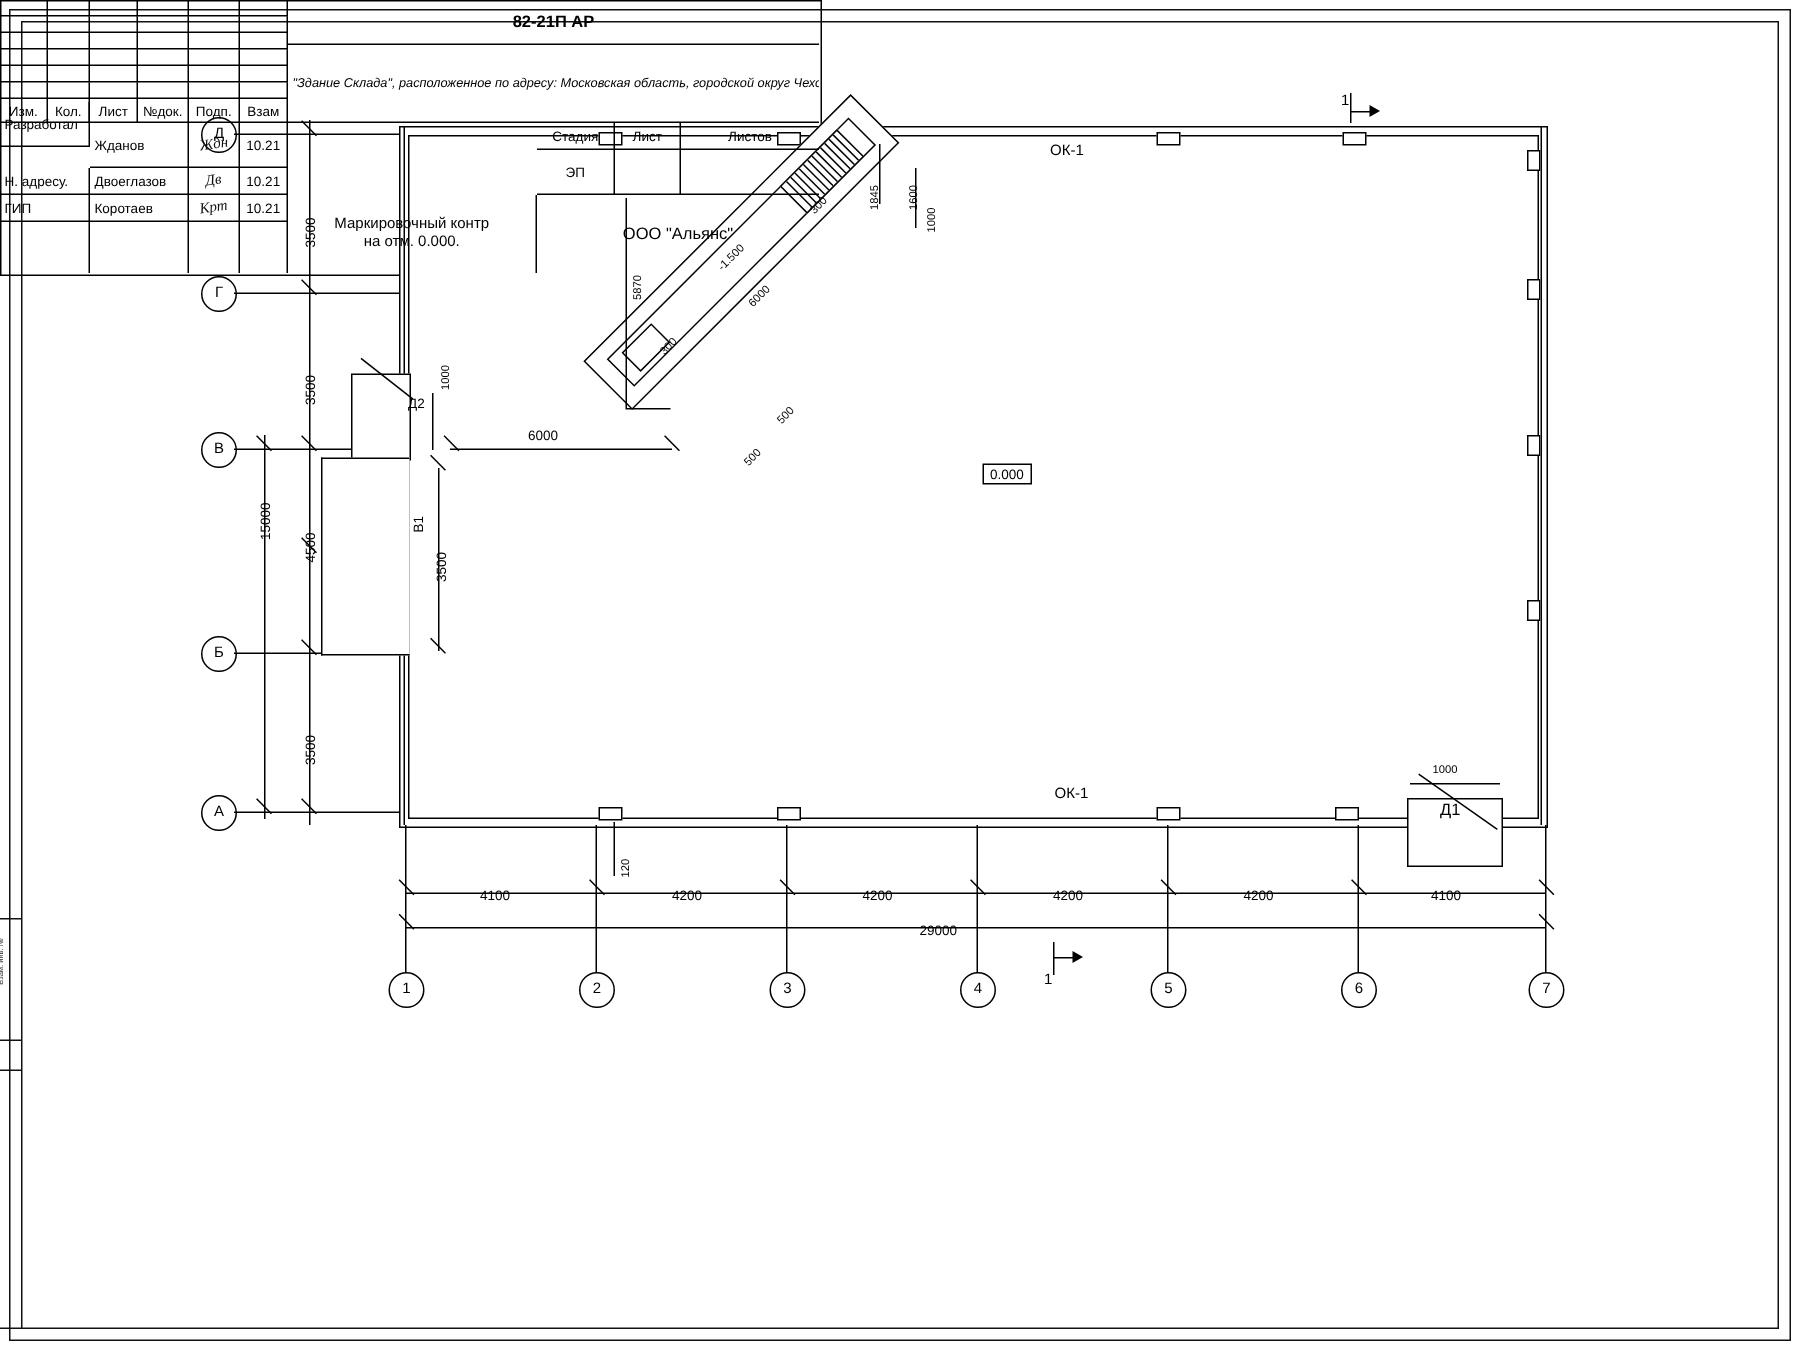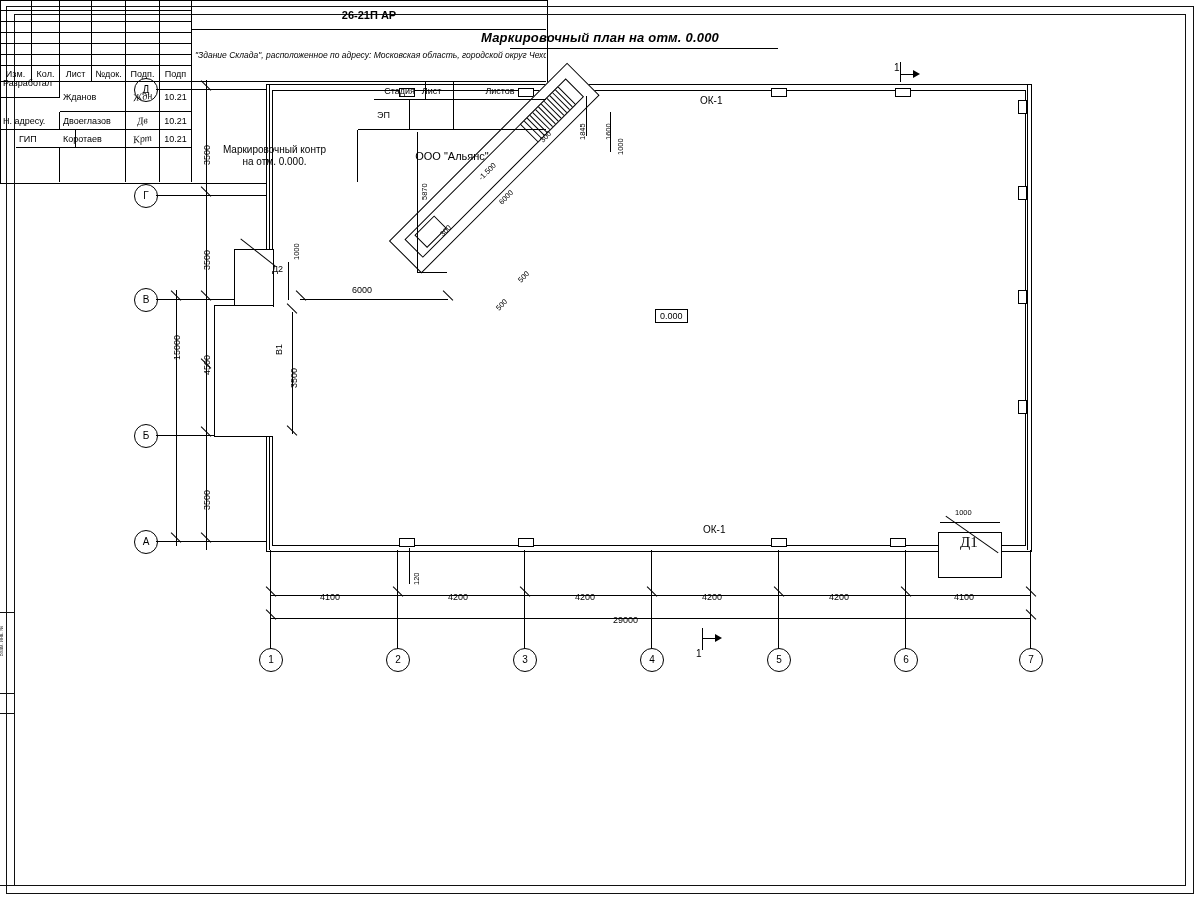--- a/index.html
+++ b/index.html
@@ -118,24 +118,20 @@
 <div id="sheet">
 
   <div class="abs frame-outer"></div>
   <div class="abs frame-inner"></div>
   <div class="abs left-strip">
     <div class="abs div1 ln"></div>
     <div class="abs div2 ln"></div>
     <div class="abs vtext">Взам. инв. №</div>
   </div>
 
-  <div class="abs plan-title">
-    <span>Маркировочный план на отм. 0.000</span>
-    <div class="abs ln hl" style="left:510px; top:18px; width:268px;"></div>
-  </div>
 
   <div class="abs axis-bubble" style="left:134px; top:78px;">Д</div>
   <div class="abs axis-bubble" style="left:134px; top:184px;">Г</div>
   <div class="abs axis-bubble" style="left:134px; top:288px;">В</div>
   <div class="abs axis-bubble" style="left:134px; top:424px;">Б</div>
   <div class="abs axis-bubble" style="left:134px; top:530px;">А</div>
 
   <div class="abs ln hl" style="left:156px; top:89px; width:120px;"></div>
   <div class="abs ln hl" style="left:156px; top:195px; width:120px;"></div>
   <div class="abs ln hl" style="left:156px; top:299px; width:120px;"></div>
@@ -236,21 +232,21 @@
   <div class="abs ln" style="left:285px; top:308px; width:14px; height:1px; transform:rotate(45deg);"></div>
   <div class="abs ln" style="left:285px; top:430px; width:14px; height:1px; transform:rotate(45deg);"></div>
 
   <div class="abs ln hl" style="left:300px; top:299px; width:148px;"></div>
   <div class="abs dim-txt" style="left:352px; top:285px;">6000</div>
   <div class="abs ln" style="left:294px; top:295px; width:14px; height:1px; transform:rotate(45deg);"></div>
   <div class="abs ln" style="left:441px; top:295px; width:14px; height:1px; transform:rotate(45deg);"></div>
 
   <div class="abs" style="left:938px; top:532px; width:62px; height:44px; border:1px solid #000; background:#fff;"></div>
   <div class="abs ln" style="left:940px; top:534px; width:64px; height:1px; transform:rotate(35deg);"></div>
-  <div class="abs lbl" style="left:960px; top:534px; font-size:15px;font-family:Liberation Serif, serif;">Д1</div>
+  <div class="abs lbl" style="left:960px; top:534px; font-size:11px;">Д1</div>
   <div class="abs ln hl" style="left:940px; top:522px; width:60px;"></div>
   <div class="abs tiny-txt" style="left:955px; top:508px;">1000</div>
 
   <div class="abs tiny-txt rot" style="left:412px; top:585px; transform:rotate(-90deg);">120</div>
   <div class="abs ln vl" style="left:409px; top:548px; height:36px;"></div>
 
   <div class="abs ln vl" style="left:900px; top:62px; height:20px;"></div>
   <div class="abs lbl" style="left:894px; top:62px; font-size:10px;">1</div>
   <div class="abs ln hl" style="left:900px; top:74px; width:16px;"></div>
   <div class="abs" style="left:913px; top:70px; width:0; height:0; border-left:7px solid #000; border-top:4px solid transparent; border-bottom:4px solid transparent;"></div>
@@ -339,56 +335,56 @@
     <div class="cell" style="left:60px; top:55px; width:32px; height:11px;"></div>
     <div class="cell" style="left:92px; top:55px; width:34px; height:11px;"></div>
     <div class="cell" style="left:126px; top:55px; width:34px; height:11px;"></div>
     <div class="cell" style="left:160px; top:55px; width:32px; height:11px;"></div>
 
     <div class="cell ctr" style="left:0; top:66px; width:32px; height:16px;">Изм.</div>
     <div class="cell ctr" style="left:32px; top:66px; width:28px; height:16px;">Кол.</div>
     <div class="cell ctr" style="left:60px; top:66px; width:32px; height:16px;">Лист</div>
     <div class="cell ctr" style="left:92px; top:66px; width:34px; height:16px;">№док.</div>
     <div class="cell ctr" style="left:126px; top:66px; width:34px; height:16px;">Подп.</div>
-    <div class="cell ctr" style="left:160px; top:66px; width:32px; height:16px;">Подп</div>
+    <div class="cell ctr" style="left:160px; top:66px; width:32px; height:16px;">Взам</div>
 
     <div class="cell" style="left:0; top:68px; width:60px; height:30px;">Разработал</div>
     <div class="cell" style="left:60px; top:82px; width:66px; height:30px;">Жданов</div>
     <div class="cell ctr" style="left:126px; top:82px; width:34px; height:30px;">
         <span class="sig">Ждн</span>
       </div>
     <div class="cell ctr" style="left:160px; top:82px; width:32px; height:30px;">10.21</div>
 
     <div class="cell" style="left:0; top:112px; width:60px; height:18px;">Н. адресу.</div>
     <div class="cell" style="left:60px; top:112px; width:66px; height:18px;">Двоеглазов</div>
     <div class="cell ctr" style="left:126px; top:112px; width:34px; height:18px;">
         <span class="sig">Дв</span>
       </div>
     <div class="cell ctr" style="left:160px; top:112px; width:32px; height:18px;">10.21</div>
 
-    <div class="cell" style="left:16px; top:130px; width:60px; height:18px;">ГИП</div>
+    <div class="cell" style="left:0; top:130px; width:60px; height:18px;">ГИП</div>
     <div class="cell" style="left:60px; top:130px; width:66px; height:18px;">Коротаев</div>
     <div class="cell ctr" style="left:126px; top:130px; width:34px; height:18px;">
         <span class="sig">Крт</span>
       </div>
     <div class="cell ctr" style="left:160px; top:130px; width:32px; height:18px;">10.21</div>
 
     <div class="cell" style="left:0; top:148px; width:60px; height:34px; border-bottom:none;"></div>
     <div class="cell" style="left:60px; top:148px; width:66px; height:34px; border-bottom:none;"></div>
     <div class="cell" style="left:126px; top:148px; width:34px; height:34px; border-bottom:none;"></div>
     <div class="cell" style="left:160px; top:148px; width:32px; height:34px; border-bottom:none;"></div>
 
-    <div class="cell ctr bold big" style="left:192px; top:0; width:354px; height:30px; border-right:none;">26-21П АР</div>
+    <div class="cell ctr bold big" style="left:192px; top:0; width:354px; height:30px; border-right:none;">82-21П АР</div>
 
     <div class="cell multiline" style="left:192px; top:30px; width:354px; height:52px; border-right:none;">
       <span class="ital">"Здание Склада", расположенное по адресу: Московская область, городской округ Чехов на земельном участке с кадастровым номером 50:31:0060205:252</span>
     </div>
 
 
-    <div class="cell ctr" style="left:374px; top:82px; width:52px; height:18px;">Стадия</div>
+    <div class="cell ctr" style="left:358px; top:82px; width:52px; height:18px;">Стадия</div>
     <div class="cell ctr" style="left:410px; top:82px; width:44px; height:18px;">Лист</div>
     <div class="cell ctr" style="left:454px; top:82px; width:92px; height:18px; border-right:none;">Листов</div>
 
     <div class="cell ctr" style="left:358px; top:100px; width:52px; height:30px;">ЭП</div>
     <div class="cell ctr" style="left:410px; top:100px; width:44px; height:30px;"></div>
     <div class="cell ctr" style="left:454px; top:100px; width:92px; height:30px; border-right:none;"></div>
 
     <div class="cell ctr multiline" style="left:192px; top:130px; width:166px; height:52px; border-bottom:none;">
       <div style="width:100%; text-align:center; font-size:10px;">
         <div>Маркировочный контр</div>

